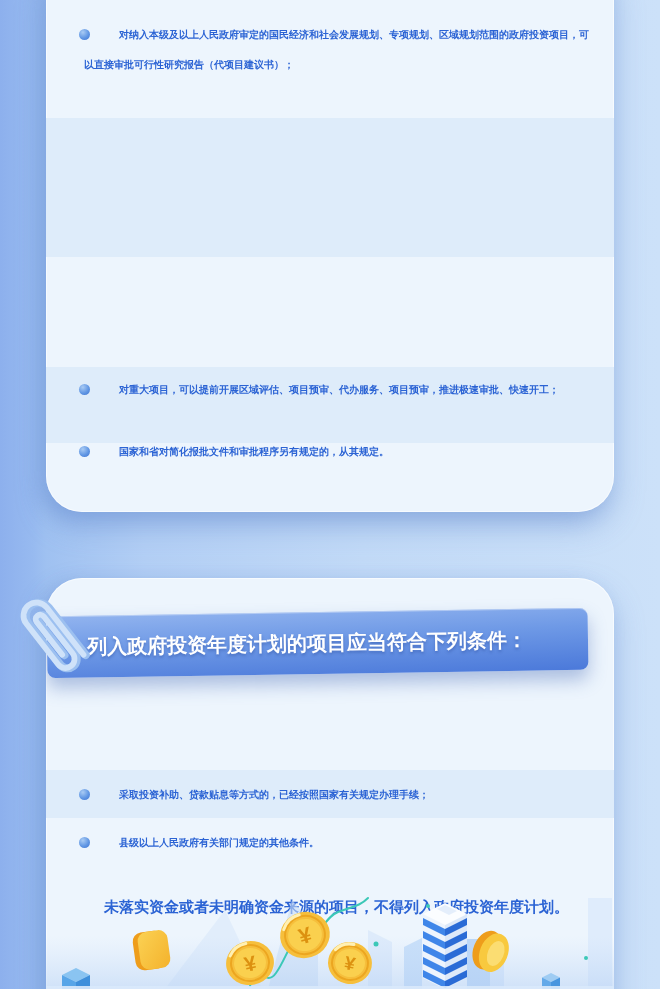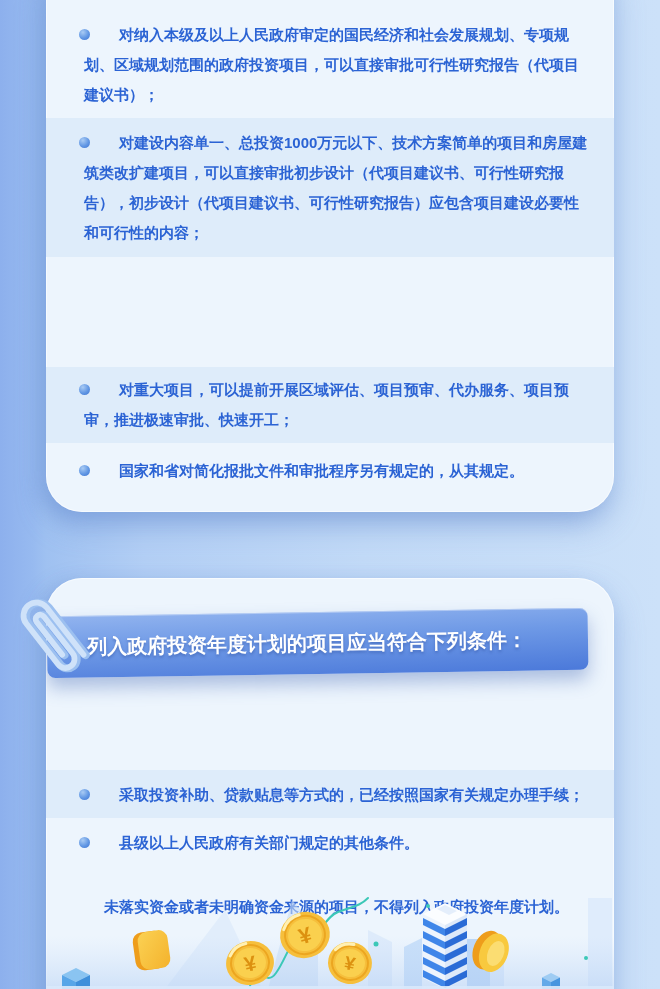--- a/index.html
+++ b/index.html
@@ -9,21 +9,21 @@
     font-family:"Liberation Sans",sans-serif;
   }
   .card{
     position:absolute;left:46px;width:568px;background:#EDF5FD;border-radius:36px;overflow:hidden;
     box-shadow:0 14px 30px rgba(96,134,204,.40),-8px 6px 18px rgba(96,134,204,.28),inset 0 0 0 1px rgba(255,255,255,.55);
   }
   #card1{top:-44px;height:556px;}
   #card2{top:578px;height:440px;border-bottom-left-radius:0;border-bottom-right-radius:0;}
   .stripe{position:absolute;left:0;width:100%;background:#DEECFA;}
   .bullet-item{position:absolute;left:38px;width:505px;}
-  .bullet-item .txt{margin:0;font-size:15px;line-height:30px;font-weight:700;color:#2B63D4;text-indent:35px;}
+  .bullet-item .txt{margin:0;font-size:10px;line-height:30px;font-weight:700;color:#2B63D4;text-indent:35px;}
   .nowrap .txt{white-space:nowrap;}
   .dot{
     position:absolute;left:-5px;top:9px;width:11px;height:11px;border-radius:50%;
     background:radial-gradient(circle at 35% 30%,#A9CBF4,#6197E4 55%,#3F74D1 100%);
   }
   #banner{
     position:absolute;left:1px;top:34px;width:541px;height:62px;border-radius:8px;
     background:linear-gradient(178deg,#92B4EF 0%,#6E99E6 45%,#4B79DA 100%);
     transform:rotate(-0.9deg);
     box-shadow:0 10px 18px rgba(64,100,180,.38),inset 0 1px 0 rgba(255,255,255,.35);
@@ -43,29 +43,25 @@
 <body>
 
 <div class="card" id="card1">
   <div class="stripe" style="top:162px;height:139px;"></div>
   <div class="stripe" style="top:411px;height:76px;"></div>
 
   <div class="bullet-item" style="top:64px">
     <span class="dot"></span>
     <p class="txt">对纳入本级及以上人民政府审定的国民经济和社会发展规划、专项规划、区域规划范围的政府投资项目，可以直接审批可行性研究报告（代项目建议书）；</p>
   </div>
-  <div class="bullet-item" style="top:172px">
-    <span class="dot"></span>
-    <p class="txt">对建设内容单一、总投资1000万元以下、技术方案简单的项目和房屋建筑类改扩建项目，可以直接审批初步设计（代项目建议书、可行性研究报告），初步设计（代项目建议书、可行性研究报告）应包含项目建设必要性和可行性的内容；</p>
-  </div>
   <div class="bullet-item" style="top:419px">
     <span class="dot"></span>
     <p class="txt">对重大项目，可以提前开展区域评估、项目预审、代办服务、项目预审，推进极速审批、快速开工；</p>
   </div>
-  <div class="bullet-item nowrap" style="top:500px">
+  <div class="bullet-item nowrap" style="top:481px">
     <span class="dot"></span>
     <p class="txt">国家和省对简化报批文件和审批程序另有规定的，从其规定。</p>
   </div>
 </div>
 
 <div class="card" id="card2">
   <div class="stripe" style="top:192px;height:48px;"></div>
 
   <div id="banner">
     <p class="btxt">列入政府投资年度计划的项目应当符合下列条件：</p>

